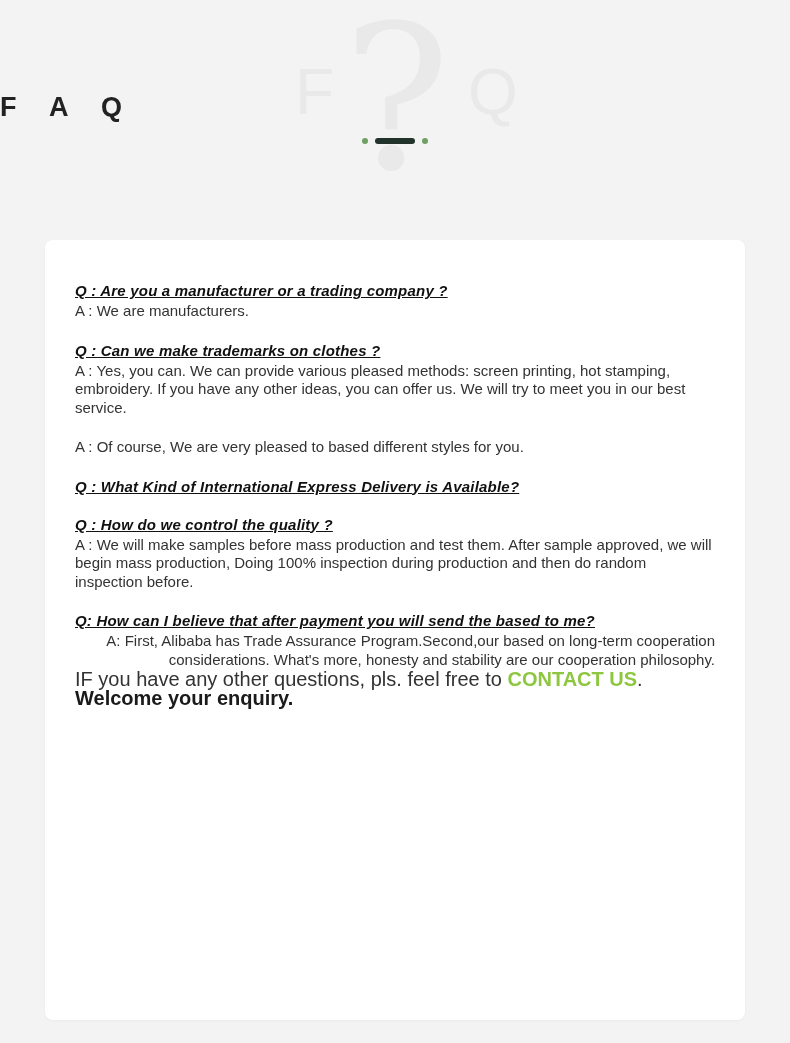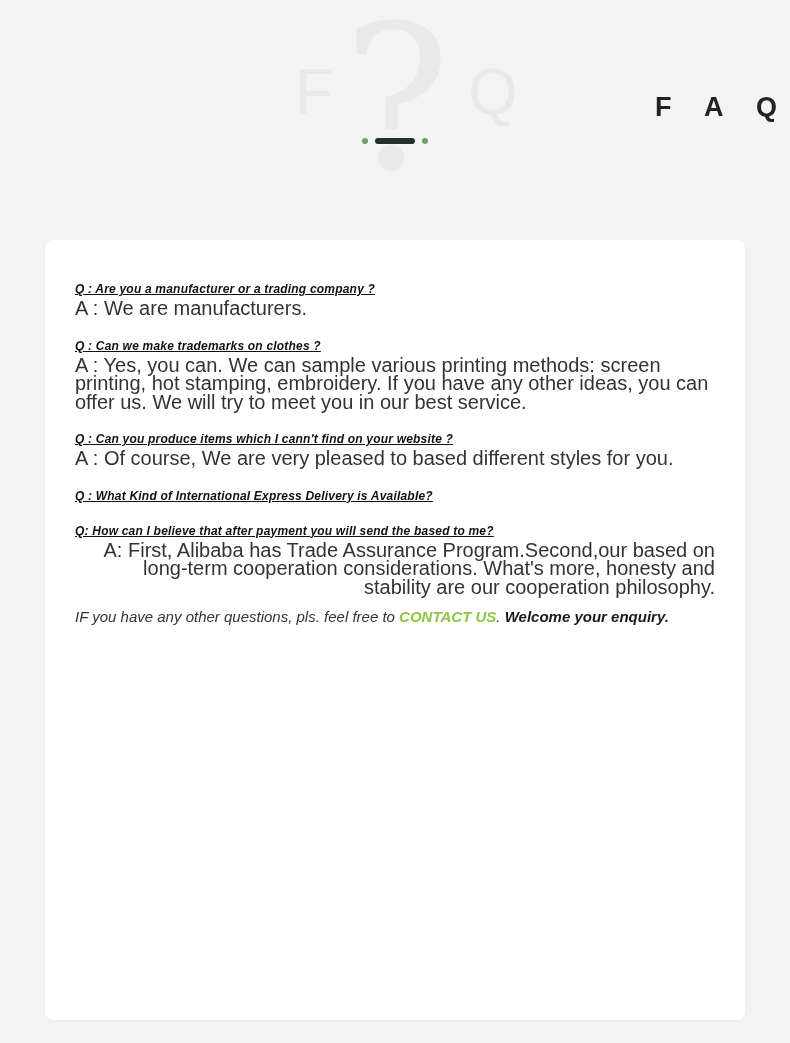--- a/index.html
+++ b/index.html
@@ -25,21 +25,21 @@
     user-select: none;
   }
   .wm-f  { left: 295px; top: 55px;  font-size: 64px; color: #e4e4e4; }
   .wm-q  { left: 468px; top: 55px;  font-size: 64px; color: #e4e4e4; }
   .wm-qm { left: 343px; top: -18px; font-size: 200px; color: #ededed; font-family: "DejaVu Serif", serif; }
   .faq-title {
     position: absolute;
     top: 92px;
     left: 0;
     width: 100%;
-    text-align: right;
+    text-align: left;
     font-size: 27px;
     font-weight: 700;
     letter-spacing: 13px;
     color: #222222;
     z-index: 2;
   }
   .divider {
     position: absolute;
     top: 138px;
     left: 0;
@@ -69,42 +69,41 @@
     width: 700px;
     height: 780px;
     background: #ffffff;
     border-radius: 8px;
     box-shadow: 0 1px 3px rgba(0,0,0,0.04);
     padding: 42px 30px 30px 30px;
   }
 
   .faq-item { margin-bottom: 21px; }
   .faq-item .q {
-    font-size: 12px;
+    font-size: 15px;
     font-weight: 700;
     font-style: italic;
     color: #111111;
     text-decoration: underline;
     margin-bottom: 3px;
     letter-spacing: 0.2px;
   }
   .faq-item .a {
-    font-size: 20px;
+    font-size: 15px;
     line-height: 18.5px;
     color: #333333;
   }
   .faq-item:last-of-type { margin-bottom: 0; }
   .faq-item:last-of-type .a { margin-bottom: 0; text-align: right; }
 
   .closing {
-    font-size: 15px;
+    font-size: 20px;
     line-height: 18.5px;
     color: #333333;
-    margin-top: 12px;
-    font-style: italic;
+    margin-top: 1px;
   }
   .contact-link {
     color: #8dc63f;
     font-weight: 700;
     text-decoration: none;
     cursor: pointer;
   }
   .closing strong { color: #1a1a1a; font-weight: 700; }
 </style>
 </head>
@@ -131,35 +130,38 @@
   <div class="faq-item">
     <h3 class="q">Q : Are you a manufacturer or a trading company ?</h3>
     <p class="a">A : We are manufacturers.</p>
   </div>
 
   <div class="faq-item">
   </div>
 
   <div class="faq-item">
     <h3 class="q">Q : Can we make trademarks on clothes ?</h3>
-    <p class="a">A : Yes, you can. We can sample various printing methods: screen printing, hot stamping, embroidery. If you have any other ideas, you can offer us. We will try to meet you in our best service.</p>
+    <p class="a">A : Yes, you can. We can provide various pleased methods: screen printing, hot stamping, embroidery. If you have any other ideas, you can offer us. We will try to meet you in our best service.</p>
   </div>
 
   <div class="faq-item">
-    <h3 class="q">Q : Can you produce items which I cann't find on your website ?</h3>
     <p class="a">A : Of course, We are very pleased to based different styles for you.</p>
   </div>
 
   <div class="faq-item">
   </div>
 
   <div class="faq-item">
     <h3 class="q">Q : What Kind of International Express Delivery is Available?</h3>
   </div>
 
+  <div class="faq-item">
+    <h3 class="q">Q : How do we control the quality ?</h3>
+    <p class="a">A : We will make samples before mass production and test them. After sample approved, we will begin mass production, Doing 100% inspection during production and then do random inspection before.</p>
+  </div>
 
   <div class="faq-item">
     <h3 class="q">Q: How can I believe that after payment you will send the based to me?</h3>
     <p class="a">A: First, Alibaba has Trade Assurance Program.Second,our based on long-term cooperation considerations. What's more, honesty and stability are our cooperation philosophy.</p>
   </div>
 </div>
     <p class="closing">
       <span>IF you have any other questions, pls. feel free to </span><a class="contact-link" style="color: rgb(141, 198, 63);">CONTACT US</a><span>. </span><strong>Welcome your enquiry.</strong>
     </p>
   </main>

